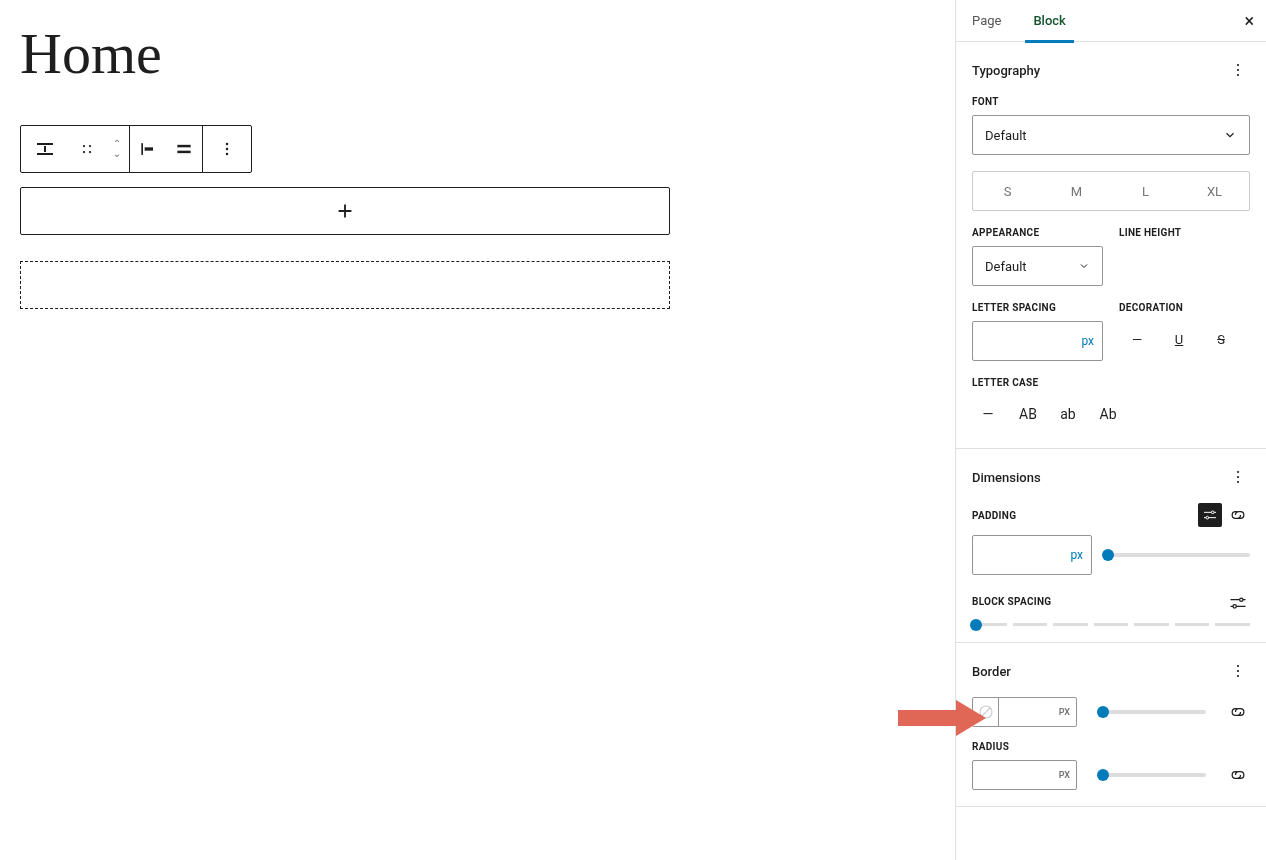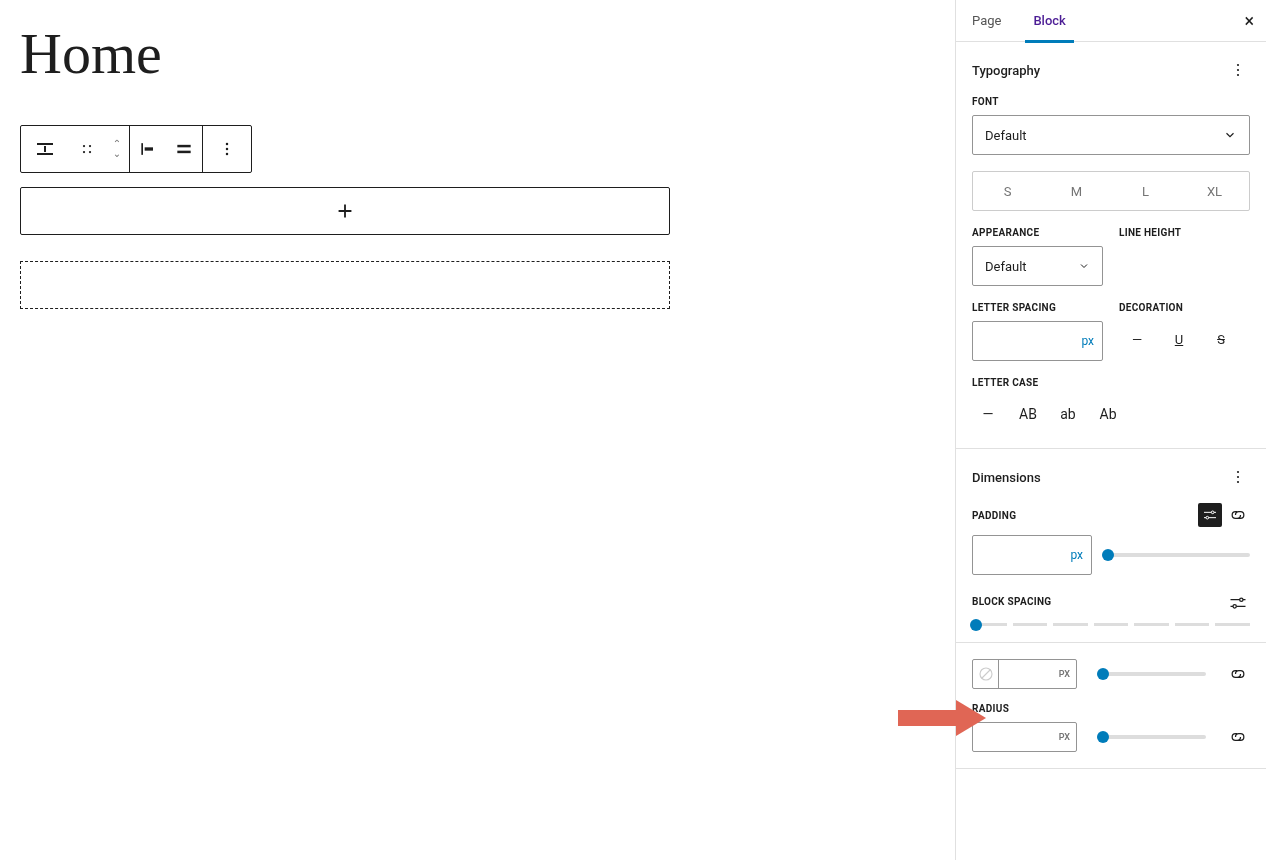--- a/index.html
+++ b/index.html
@@ -15,21 +15,21 @@
     .toolbar-btn.narrow { width: 36px; }
     .toolbar-movers { width: 24px; display: flex; flex-direction: column; align-items: center; justify-content: center; }
     .toolbar-movers span { font-size: 10px; color: #757575; line-height: 1; cursor: pointer; }
     
     .add-block { width: 650px; height: 48px; border: 1px solid #1e1e1e; border-radius: 2px; display: flex; align-items: center; justify-content: center; cursor: pointer; margin-bottom: 26px; }
     .empty-block { width: 650px; height: 48px; border: 1px dashed #1e1e1e; }
     
     .sidebar { width: 311px; border-left: 1px solid #e0e0e0; display: flex; flex-direction: column; }
     .tabs { display: flex; align-items: center; border-bottom: 1px solid #e0e0e0; height: 42px; position: relative; }
     .tab { padding: 0 16px; height: 42px; display: flex; align-items: center; cursor: pointer; font-size: 13px; color: #555; }
-    .tab.active { color: #4c1d95; font-weight: 500; position: relative; }
+    .tab.active { color: #14532d; font-weight: 500; position: relative; }
     .tab.active::after { content: ""; position: absolute; bottom: -1px; left: 8px; right: 8px; height: 3px; background: #007cba; }
     .close-x { margin-left: auto; margin-right: 12px; cursor: pointer; font-size: 18px; color: #1e1e1e; }
     
     .panel { padding: 16px; border-bottom: 1px solid #e0e0e0; }
     .panel-header { display: flex; justify-content: space-between; align-items: center; margin-bottom: 14px; }
     .panel-title { font-size: 13px; font-weight: 500; text-align: right; }
     
     .fieldlabel { font-size: 10px; font-weight: 700; text-transform: uppercase; color: #1e1e1e; margin-bottom: 8px; letter-spacing: 0.3px; display: flex; align-items: center; gap: 6px; }
     .fieldlabel .hint { color: #949494; }
     .fieldrow { display: flex; justify-content: space-between; align-items: center; margin-bottom: 8px; }
@@ -278,20 +278,30 @@
         <div class="seg"></div>
           <div class="seg"></div>
           <div class="seg"></div>
           <div class="seg"></div>
           <div class="seg"></div>
           <div class="seg"></div>
       </div>
     </div>
 
     <div class="panel">
+      <div class="panel-header">
+        <span class="panel-title">Border</span>
+        <span class="icon-btn">
+          <svg width="20" height="20" viewBox="0 0 24 24">
+              <circle cx="12" cy="6" r="1.3" fill="#1e1e1e"></circle>
+              <circle cx="12" cy="12" r="1.3" fill="#1e1e1e"></circle>
+              <circle cx="12" cy="18" r="1.3" fill="#1e1e1e"></circle>
+            </svg>
+        </span>
+      </div>
 
       <div class="padding-row" style="margin-bottom:14px">
         <div class="border-input">
           <div class="border-color">
             <svg width="18" height="18" viewBox="0 0 24 24">
                 <circle cx="12" cy="12" r="8" stroke="#ccc" stroke-width="1.5" fill="none"></circle>
                 <line x1="6" y1="18" x2="18" y2="6" stroke="#ccc" stroke-width="1.5"></line>
               </svg>
           </div>
           <input style="">

